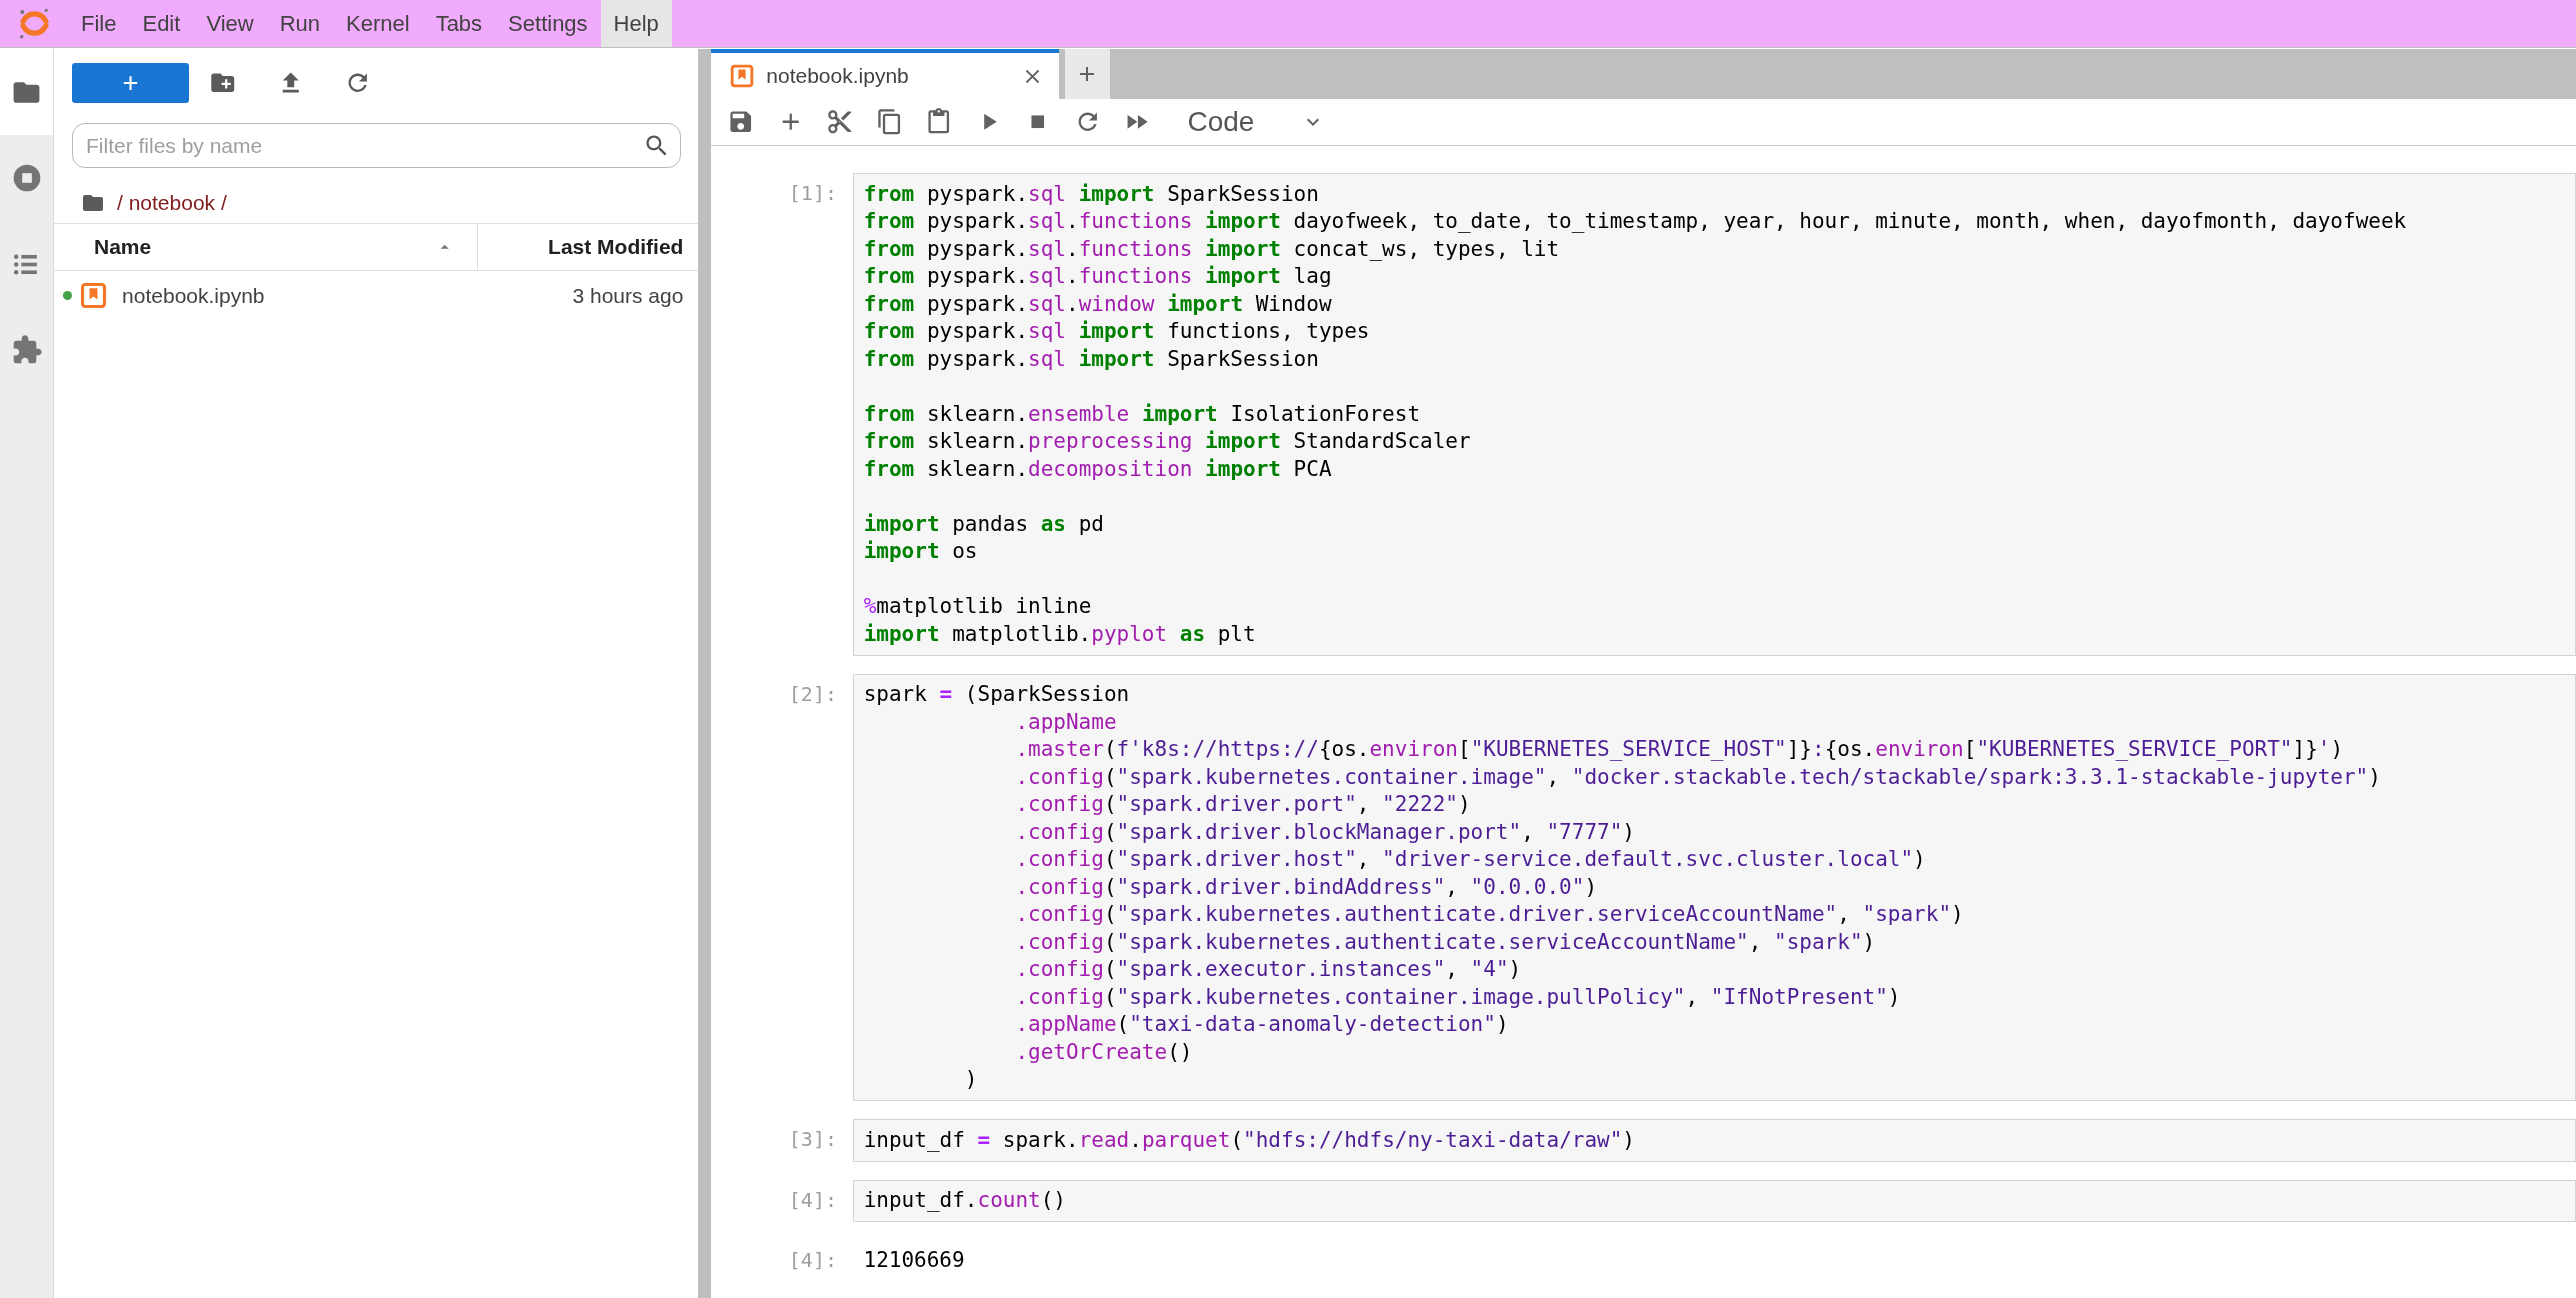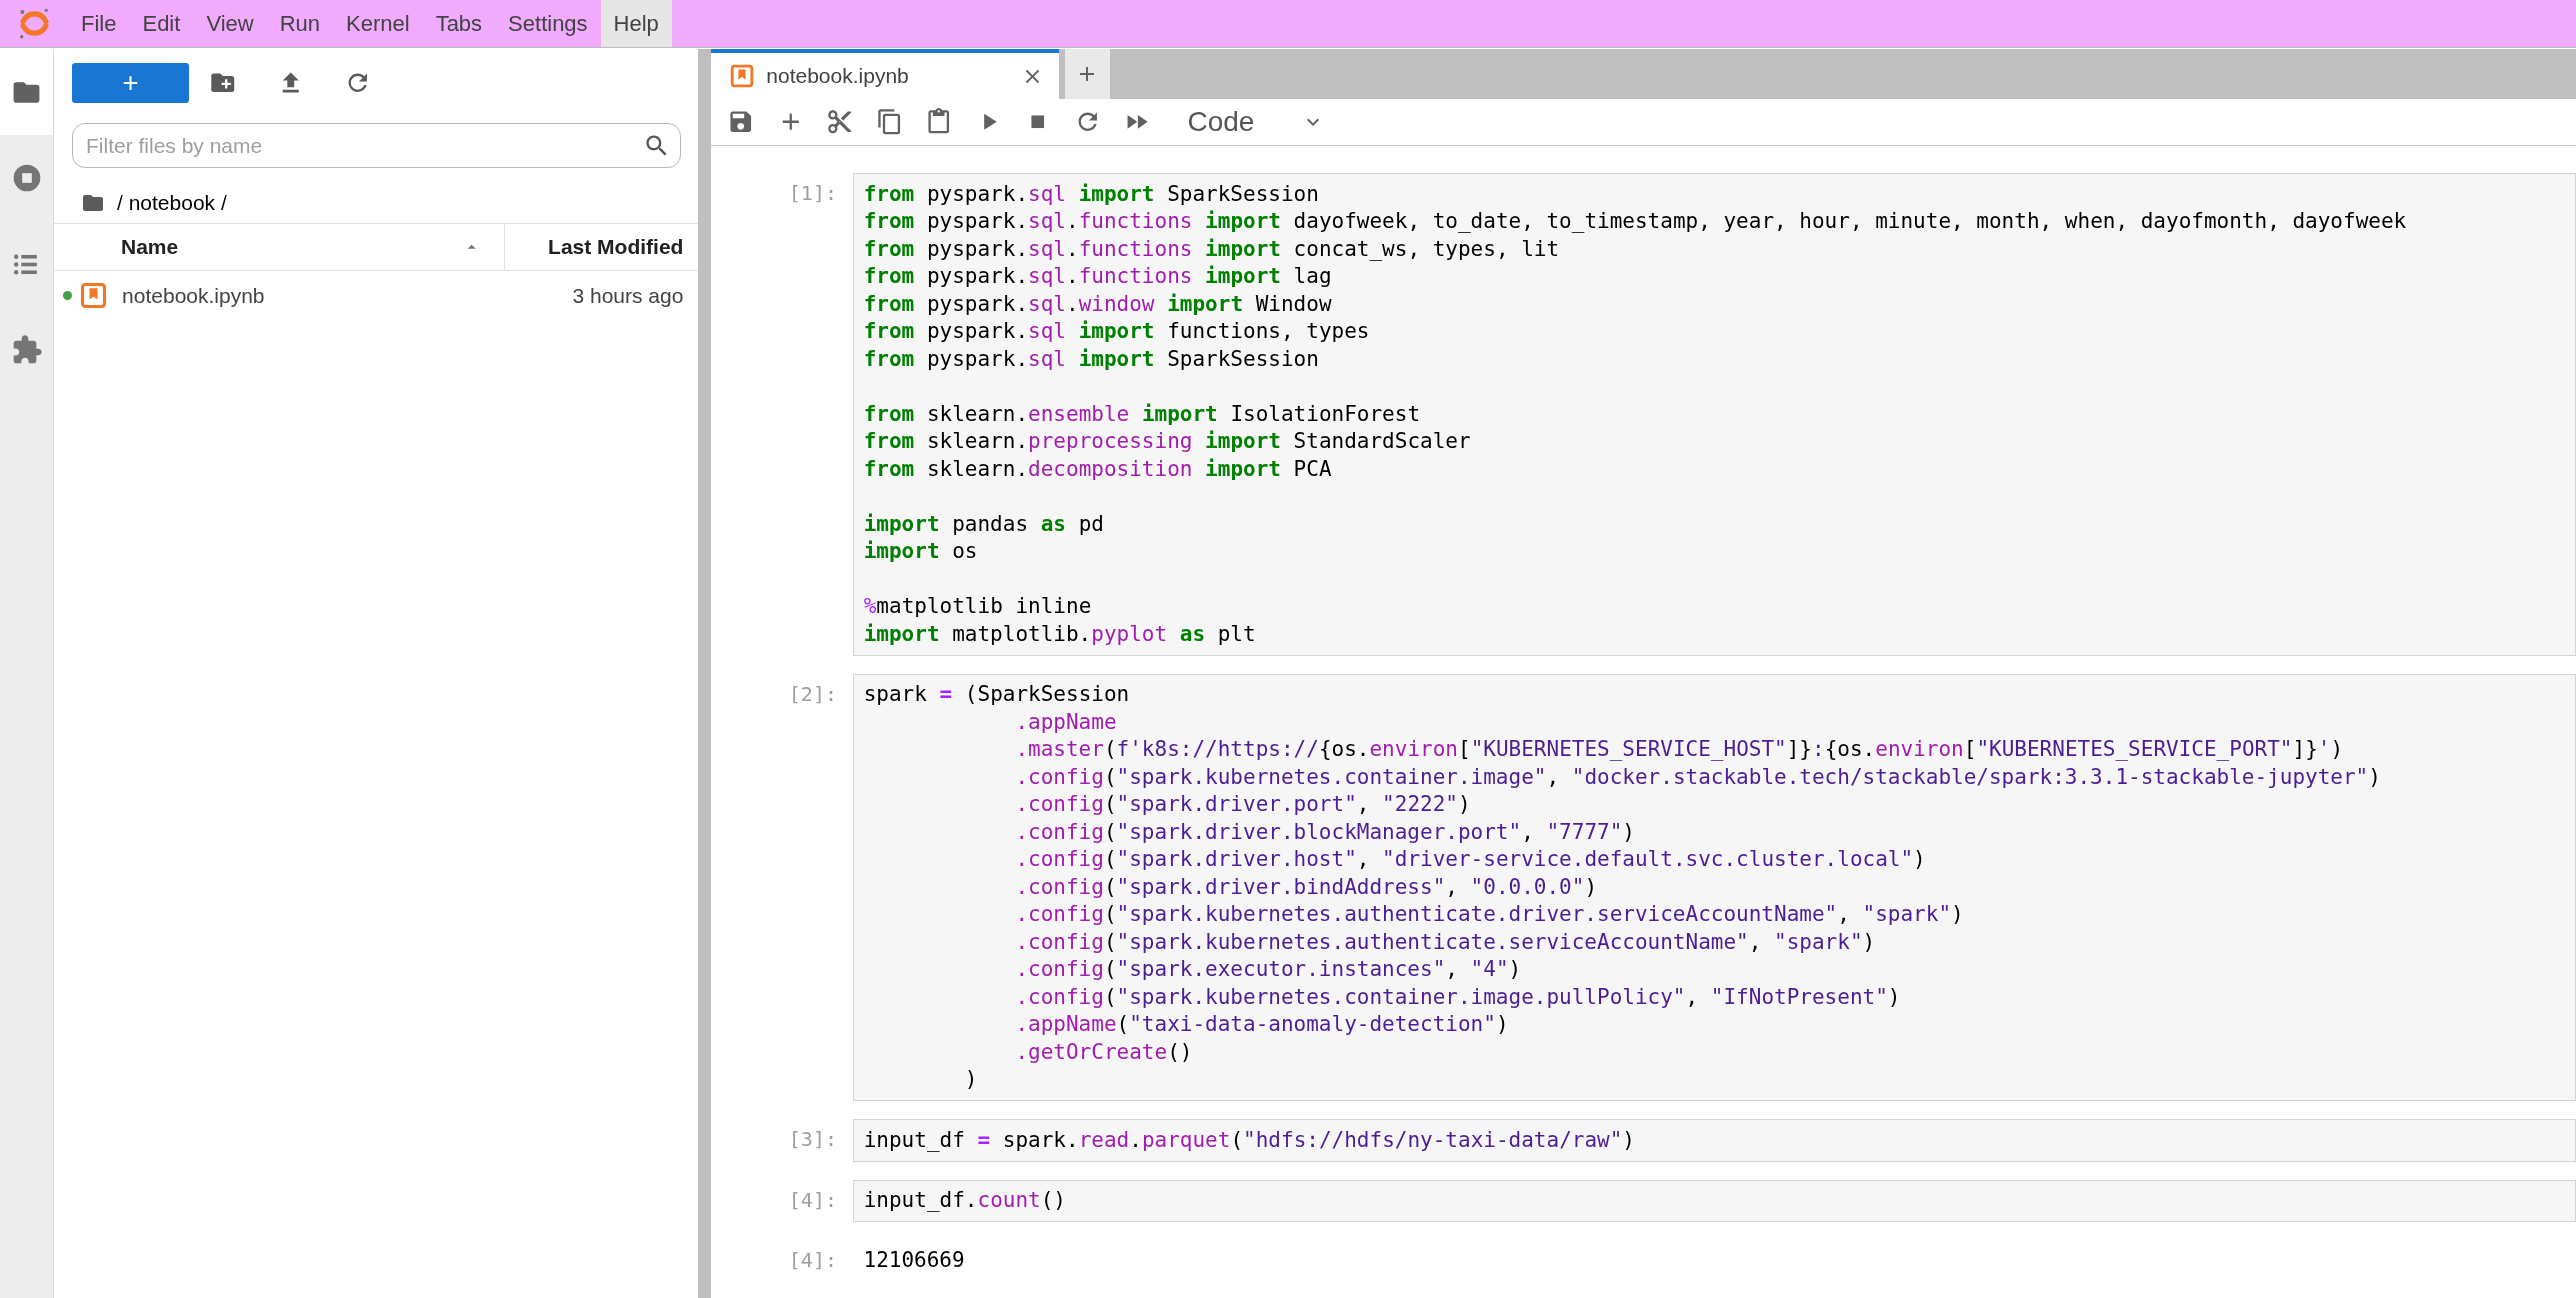--- a/index.html
+++ b/index.html
@@ -27,24 +27,24 @@
                 border:none;border-radius:3.2px;font-size:27.5px;display:flex;align-items:center;justify-content:center;}
   .fb-icons{position:absolute;left:155px;top:20px;display:flex;gap:40px;color:#5a5a5a;}
   .fb-icons .fbi{width:27.5px;height:27.5px;}
   .filter-wrap{position:absolute;left:18px;right:17px;top:74px;height:45px;border:1.6px solid #b8b8b8;
                border-radius:13px;background:#fff;display:flex;align-items:center;box-sizing:border-box;}
   .filter-wrap input{flex:1;border:none;outline:none;font-size:21px;color:#424242;padding:0 0 0 13px;
                      font-family:"Liberation Sans",sans-serif;background:transparent;}
   .filter-wrap input::placeholder{color:#9e9e9e;}
   .filter-wrap .search-ic{width:27.5px;height:27.5px;margin-right:9.7px;color:#555;}
   .breadcrumb{position:absolute;left:27px;top:136px;height:36px;display:flex;align-items:center;gap:12px;
-              font-size:21px;color:#000000;}
+              font-size:21px;color:#7f1d1d;}
   .fb-header{position:absolute;left:0;right:0;top:174px;height:46px;border-top:1.6px solid #e0e0e0;
              border-bottom:1.6px solid #e0e0e0;display:flex;align-items:center;font-size:21px;color:#212121;}
-  .col-name{flex:none;width:423px;display:flex;align-items:center;padding-left:40px;box-sizing:border-box;font-weight:bold;margin-left:27px;}
+  .col-name{flex:none;width:423px;display:flex;align-items:center;padding-left:40px;box-sizing:border-box;font-weight:bold;}
   .col-name .caret{margin-left:auto;margin-right:23px;width:19.4px;height:19.4px;color:#757575;}
   .col-mod{flex:1;border-left:1.6px solid #e0e0e0;height:100%;display:flex;align-items:center;
            justify-content:flex-end;padding-right:14.6px;font-weight:bold;}
   .fb-row{position:absolute;left:0;right:0;top:222px;height:49px;display:flex;align-items:center;font-size:21px;color:#424242;}
   .run-dot{width:9px;height:9px;border-radius:50%;background:#43a047;margin-left:9px;}
   .fb-row .nbicon{width:29px;height:29px;margin-left:7.3px;}
   .fb-row .fname{margin-left:13.8px;}
   .fb-row .fmod{margin-left:auto;padding-right:14.6px;}
   
   .dock{position:absolute;left:698px;top:49px;right:0;bottom:0;background:#bfbfbf;}

